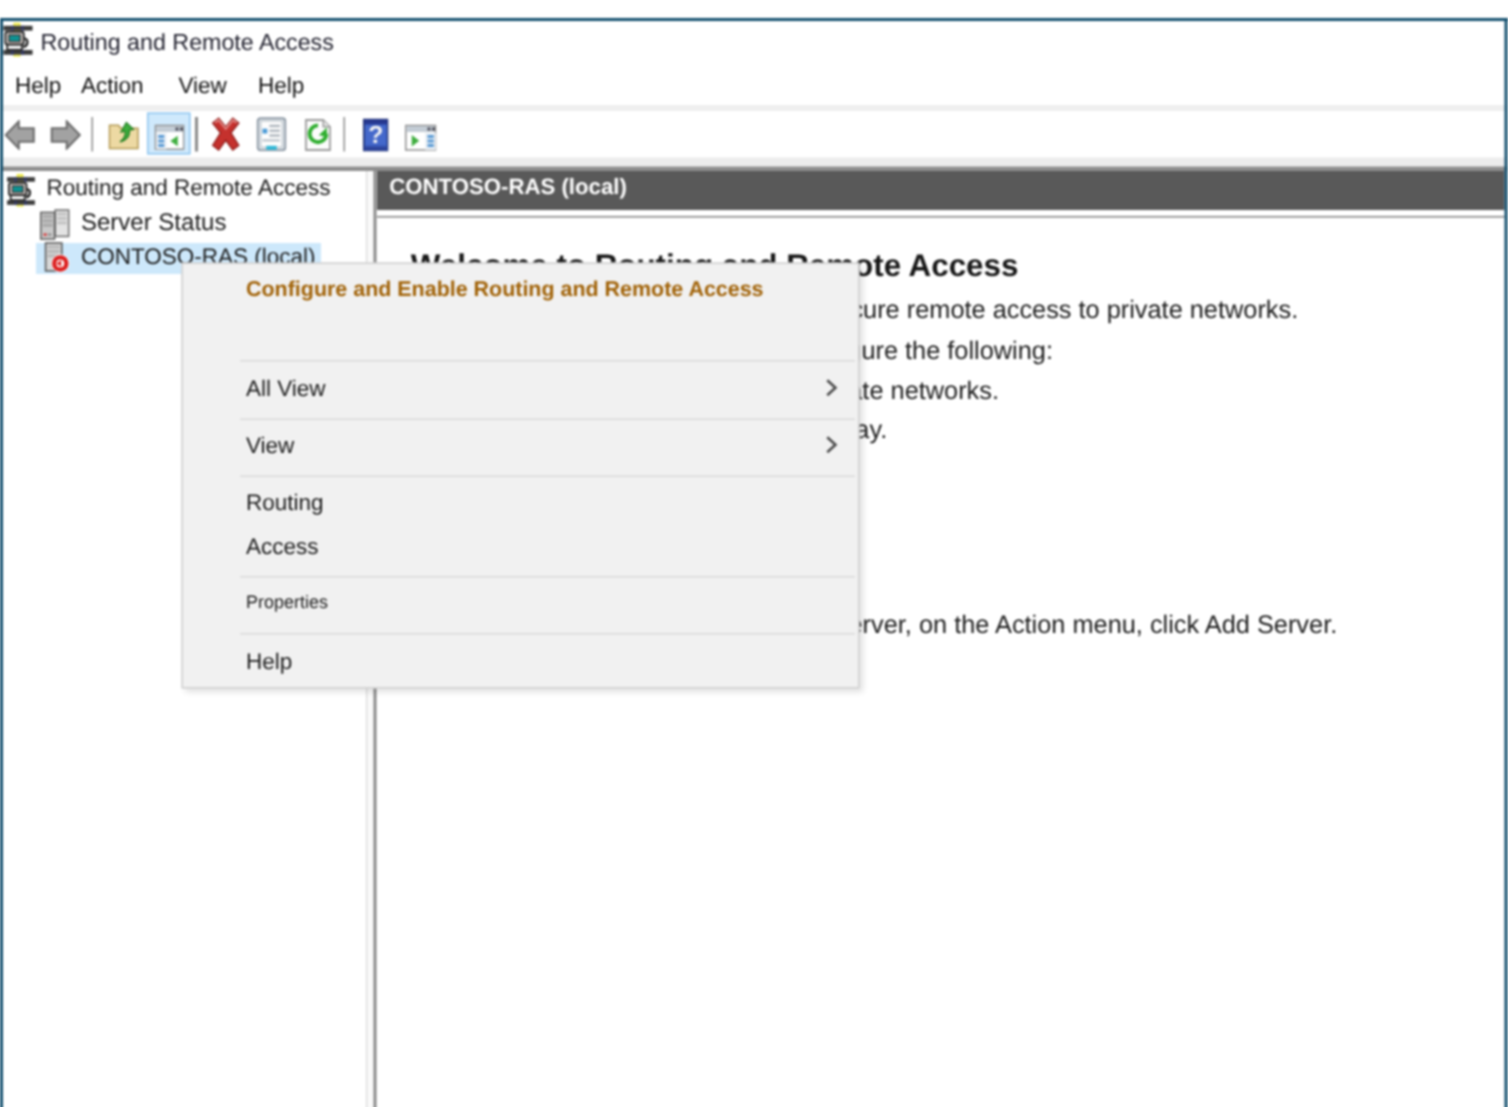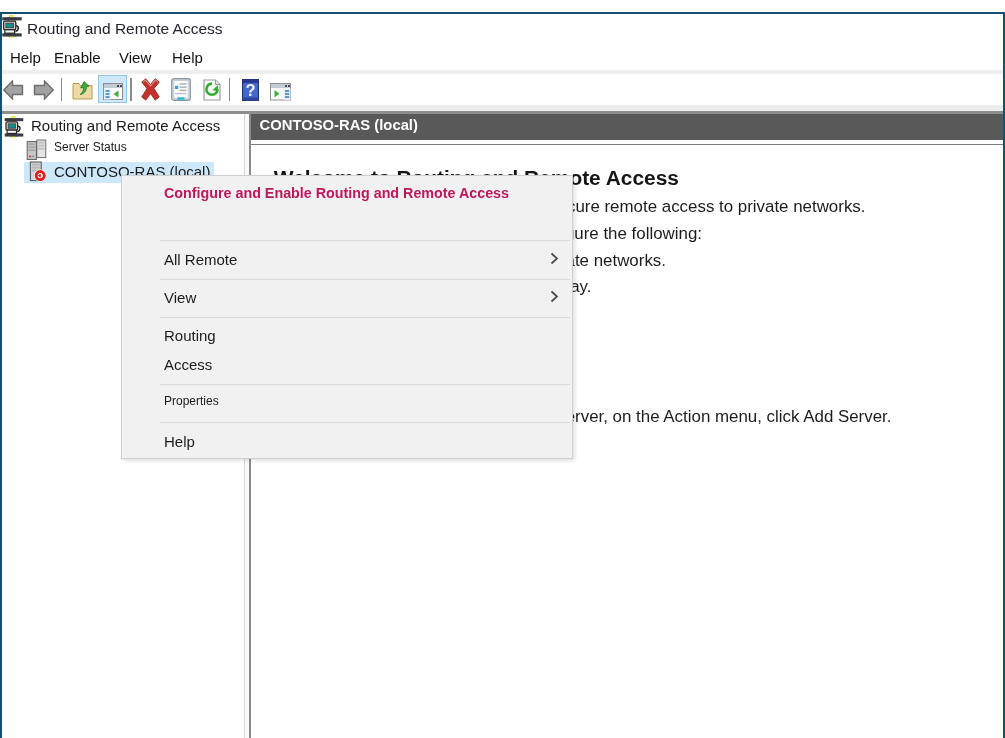--- a/index.html
+++ b/index.html
@@ -24,21 +24,21 @@
   <rect x="5.6" y="18.3" width="1.4" height="3.2" fill="#333a6e"></rect>
   <rect x="12.4" y="18.3" width="1.4" height="3.2" fill="#333a6e"></rect>
   <path d="M13.5 10.5 Q16.8 10.8 16.2 13.8 Q15.8 15.8 13.5 16.4" fill="none" stroke="#1c1c1c" stroke-width="1.5"></path>
   <rect x="1.6" y="6.2" width="12.2" height="8.6" rx="1.4" fill="#d7d3cf" stroke="#262626" stroke-width="1.3"></rect>
   <rect x="3.9" y="8.2" width="7.6" height="4.6" fill="#0d9191" stroke="#513c3c" stroke-width="0.9"></rect>
   <rect x="2.8" y="14.8" width="9.8" height="3.4" fill="#f7f7f7" stroke="#262626" stroke-width="1.2"></rect>
 </svg>
 <div class="ln" style="left:27px;top:8px;font-size:15.5px;color:#232330">Routing and Remote Access</div>
 
 <div class="ln" style="left:10px;top:37px;font-size:15px;color:#111">Help</div>
-<div class="ln" style="left:54px;top:37px;font-size:15px;color:#111">Enable</div>
+<div class="ln" style="left:54px;top:37px;font-size:15px;color:#111">Action</div>
 <div class="ln" style="left:119px;top:37px;font-size:15px;color:#111">View</div>
 <div class="ln" style="left:172px;top:37px;font-size:15px;color:#111">Help</div>
 <div class="abs" style="left:0;top:57.5px;width:1005px;height:4.5px;background:#efefef"></div>
 
 <svg class="abs" style="left:3px;top:68px" width="21" height="20" viewBox="0 0 21 20">
   <path d="M9.5 1 L9.5 5.5 L19.5 5.5 L19.5 14.5 L9.5 14.5 L9.5 19 L0.8 10 Z" fill="#a2a2a2" stroke="#6e6e6e" stroke-width="1.4"></path>
 </svg>
 
 <svg class="abs" style="left:32.5px;top:68px" width="21" height="20" viewBox="0 0 21 20">
   <path d="M11.5 1 L11.5 5.5 L1.5 5.5 L1.5 14.5 L11.5 14.5 L11.5 19 L20.2 10 Z" fill="#a2a2a2" stroke="#6e6e6e" stroke-width="1.4"></path>
@@ -133,21 +133,21 @@
   <rect x="12.2" y="2.6" width="6.2" height="2" fill="#c2c2c2"></rect>
   <rect x="12.2" y="5.6" width="6.2" height="2" fill="#c2c2c2"></rect>
   <rect x="12.2" y="8.6" width="6.2" height="2" fill="#c2c2c2"></rect>
   <rect x="1.2" y="2.6" width="9.2" height="17.8" fill="#c9c9c9" stroke="#5e5e5e" stroke-width="1"></rect>
   <rect x="2.5" y="4.2" width="6.6" height="2" fill="#a8a8a8"></rect>
   <rect x="2.5" y="7.2" width="6.6" height="2" fill="#a8a8a8"></rect>
   <rect x="2.5" y="10.2" width="6.6" height="2" fill="#a8a8a8"></rect>
   <rect x="3" y="16.6" width="2.2" height="1.6" fill="#d23b3b"></rect>
   <rect x="6" y="16.6" width="2.2" height="1.6" fill="#8f8f8f"></rect>
 </svg>
-<div class="ln" style="left:54px;top:127.5px;font-size:12px">Server Status</div>
+<div class="ln" style="left:54px;top:127.5px;font-size:16px">Server Status</div>
 
 <div class="abs" style="left:24px;top:149.5px;width:190px;height:21.5px;background:#cde8fb"></div>
 <svg class="abs" style="left:27px;top:149px" width="21" height="22" viewBox="0 0 21 22">
   <rect x="3.4" y="1" width="10.8" height="18.6" fill="#d6d6d6" stroke="#5e5e5e" stroke-width="1.1"></rect>
   <rect x="4.8" y="2.6" width="8" height="2" fill="#b8b8b8"></rect>
   <rect x="4.8" y="5.6" width="8" height="2" fill="#b8b8b8"></rect>
   <rect x="4.8" y="8.6" width="8" height="2" fill="#b8b8b8"></rect>
   <circle cx="13.2" cy="14.6" r="6.1" fill="#fff"></circle>
   <circle cx="13.2" cy="14.6" r="5.5" fill="#dc1f1f"></circle>
   <circle cx="13.2" cy="14.6" r="2.6" fill="#fff"></circle>
@@ -166,23 +166,23 @@
 <div id="rightbody" class="abs" style="left:250.8px;top:133.3px;width:752.7px;height:600.2px;overflow:hidden;font-size:16.9px;color:#1c1c1c">
   <div class="ln" style="left:23px;top:20.5px;font-size:20.9px;font-weight:bold;color:#161616">Welcome to Routing and Remote Access</div>
   <div class="ln" id="L1" style="right:138px;top:52px">Use Routing and Remote Access to provide secure remote access to private networks.</div>
   <div class="ln" id="L2" style="right:301.5px;top:79px">To set up Routing and Remote Access, configure the following:</div>
   <div class="ln" id="L3" style="right:337.5px;top:106px">A secure connection between two private networks.</div>
   <div class="ln" id="L4" style="right:412px;top:132px">A Virtual Private Network (VPN) gateway.</div>
   <div class="ln" id="L5" style="right:112px;top:262px">To add a server, on the Action menu, click Add Server.</div>
 </div>
 
 <div id="ctx" class="abs" style="left:121px;top:163px;width:452px;height:284px;background:#f1f1f1;border:1px solid #cfcfcf;box-shadow:2px 2px 4px rgba(0,0,0,0.12)">
-  <div class="ln" style="left:42px;top:9px;font-size:14.3px;font-weight:bold;color:#be185d">Configure and Enable Routing and Remote Access</div>
+  <div class="ln" style="left:42px;top:9px;font-size:14.3px;font-weight:bold;color:#a16207">Configure and Enable Routing and Remote Access</div>
   <div class="abs" style="left:38px;top:63.5px;right:2px;height:1.2px;background:#dadada"></div>
-  <div class="ln" style="left:42px;top:75px;font-size:15px">All Remote</div>
+  <div class="ln" style="left:42px;top:75px;font-size:15px">All View</div>
   <svg class="abs" style="left:428px;top:76px" width="9" height="13" viewBox="0 0 9 13">
         <path d="M1.5 1.5 L7 6.5 L1.5 11.5" fill="none" stroke="#4a4a4a" stroke-width="1.7"></path>
       </svg>
   <div class="abs" style="left:38px;top:102.5px;right:2px;height:1.2px;background:#dadada"></div>
   <div class="ln" style="left:42px;top:113px;font-size:15px">View</div>
   <svg class="abs" style="left:428px;top:114px" width="9" height="13" viewBox="0 0 9 13">
         <path d="M1.5 1.5 L7 6.5 L1.5 11.5" fill="none" stroke="#4a4a4a" stroke-width="1.7"></path>
       </svg>
   <div class="abs" style="left:38px;top:140.5px;right:2px;height:1.2px;background:#dadada"></div>
   <div class="ln" style="left:42px;top:151px;font-size:15px">Routing</div>

